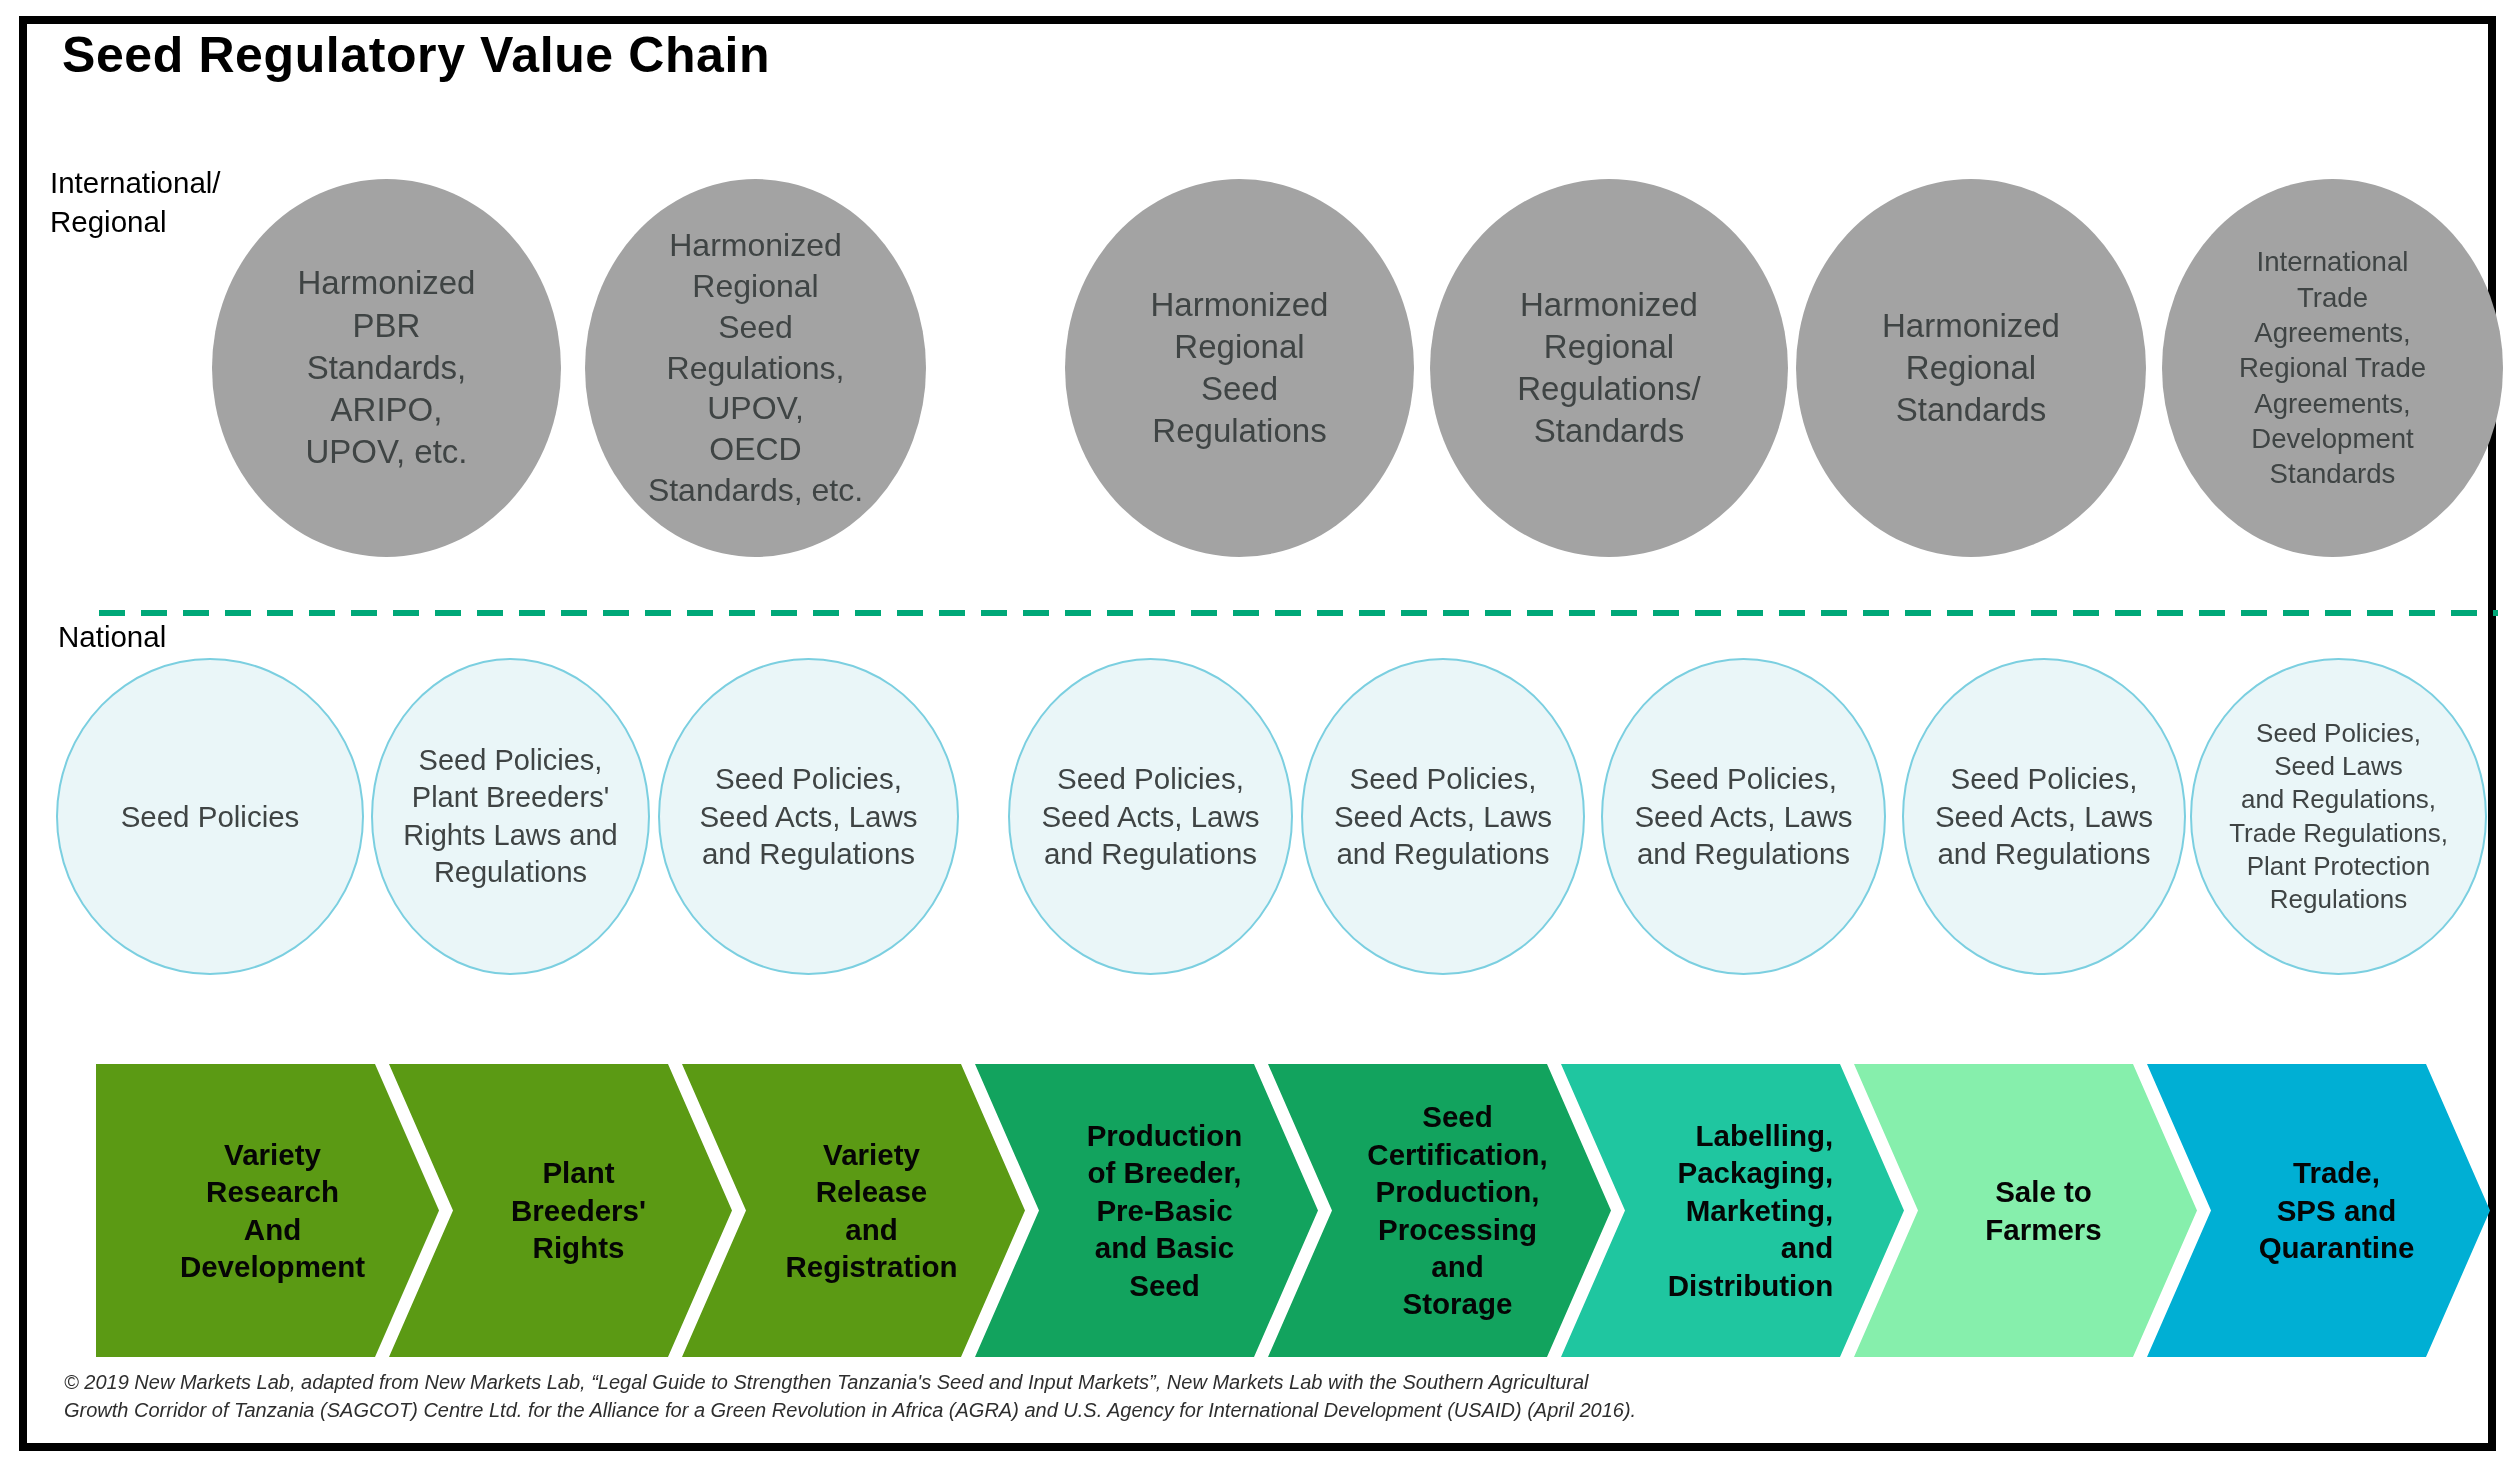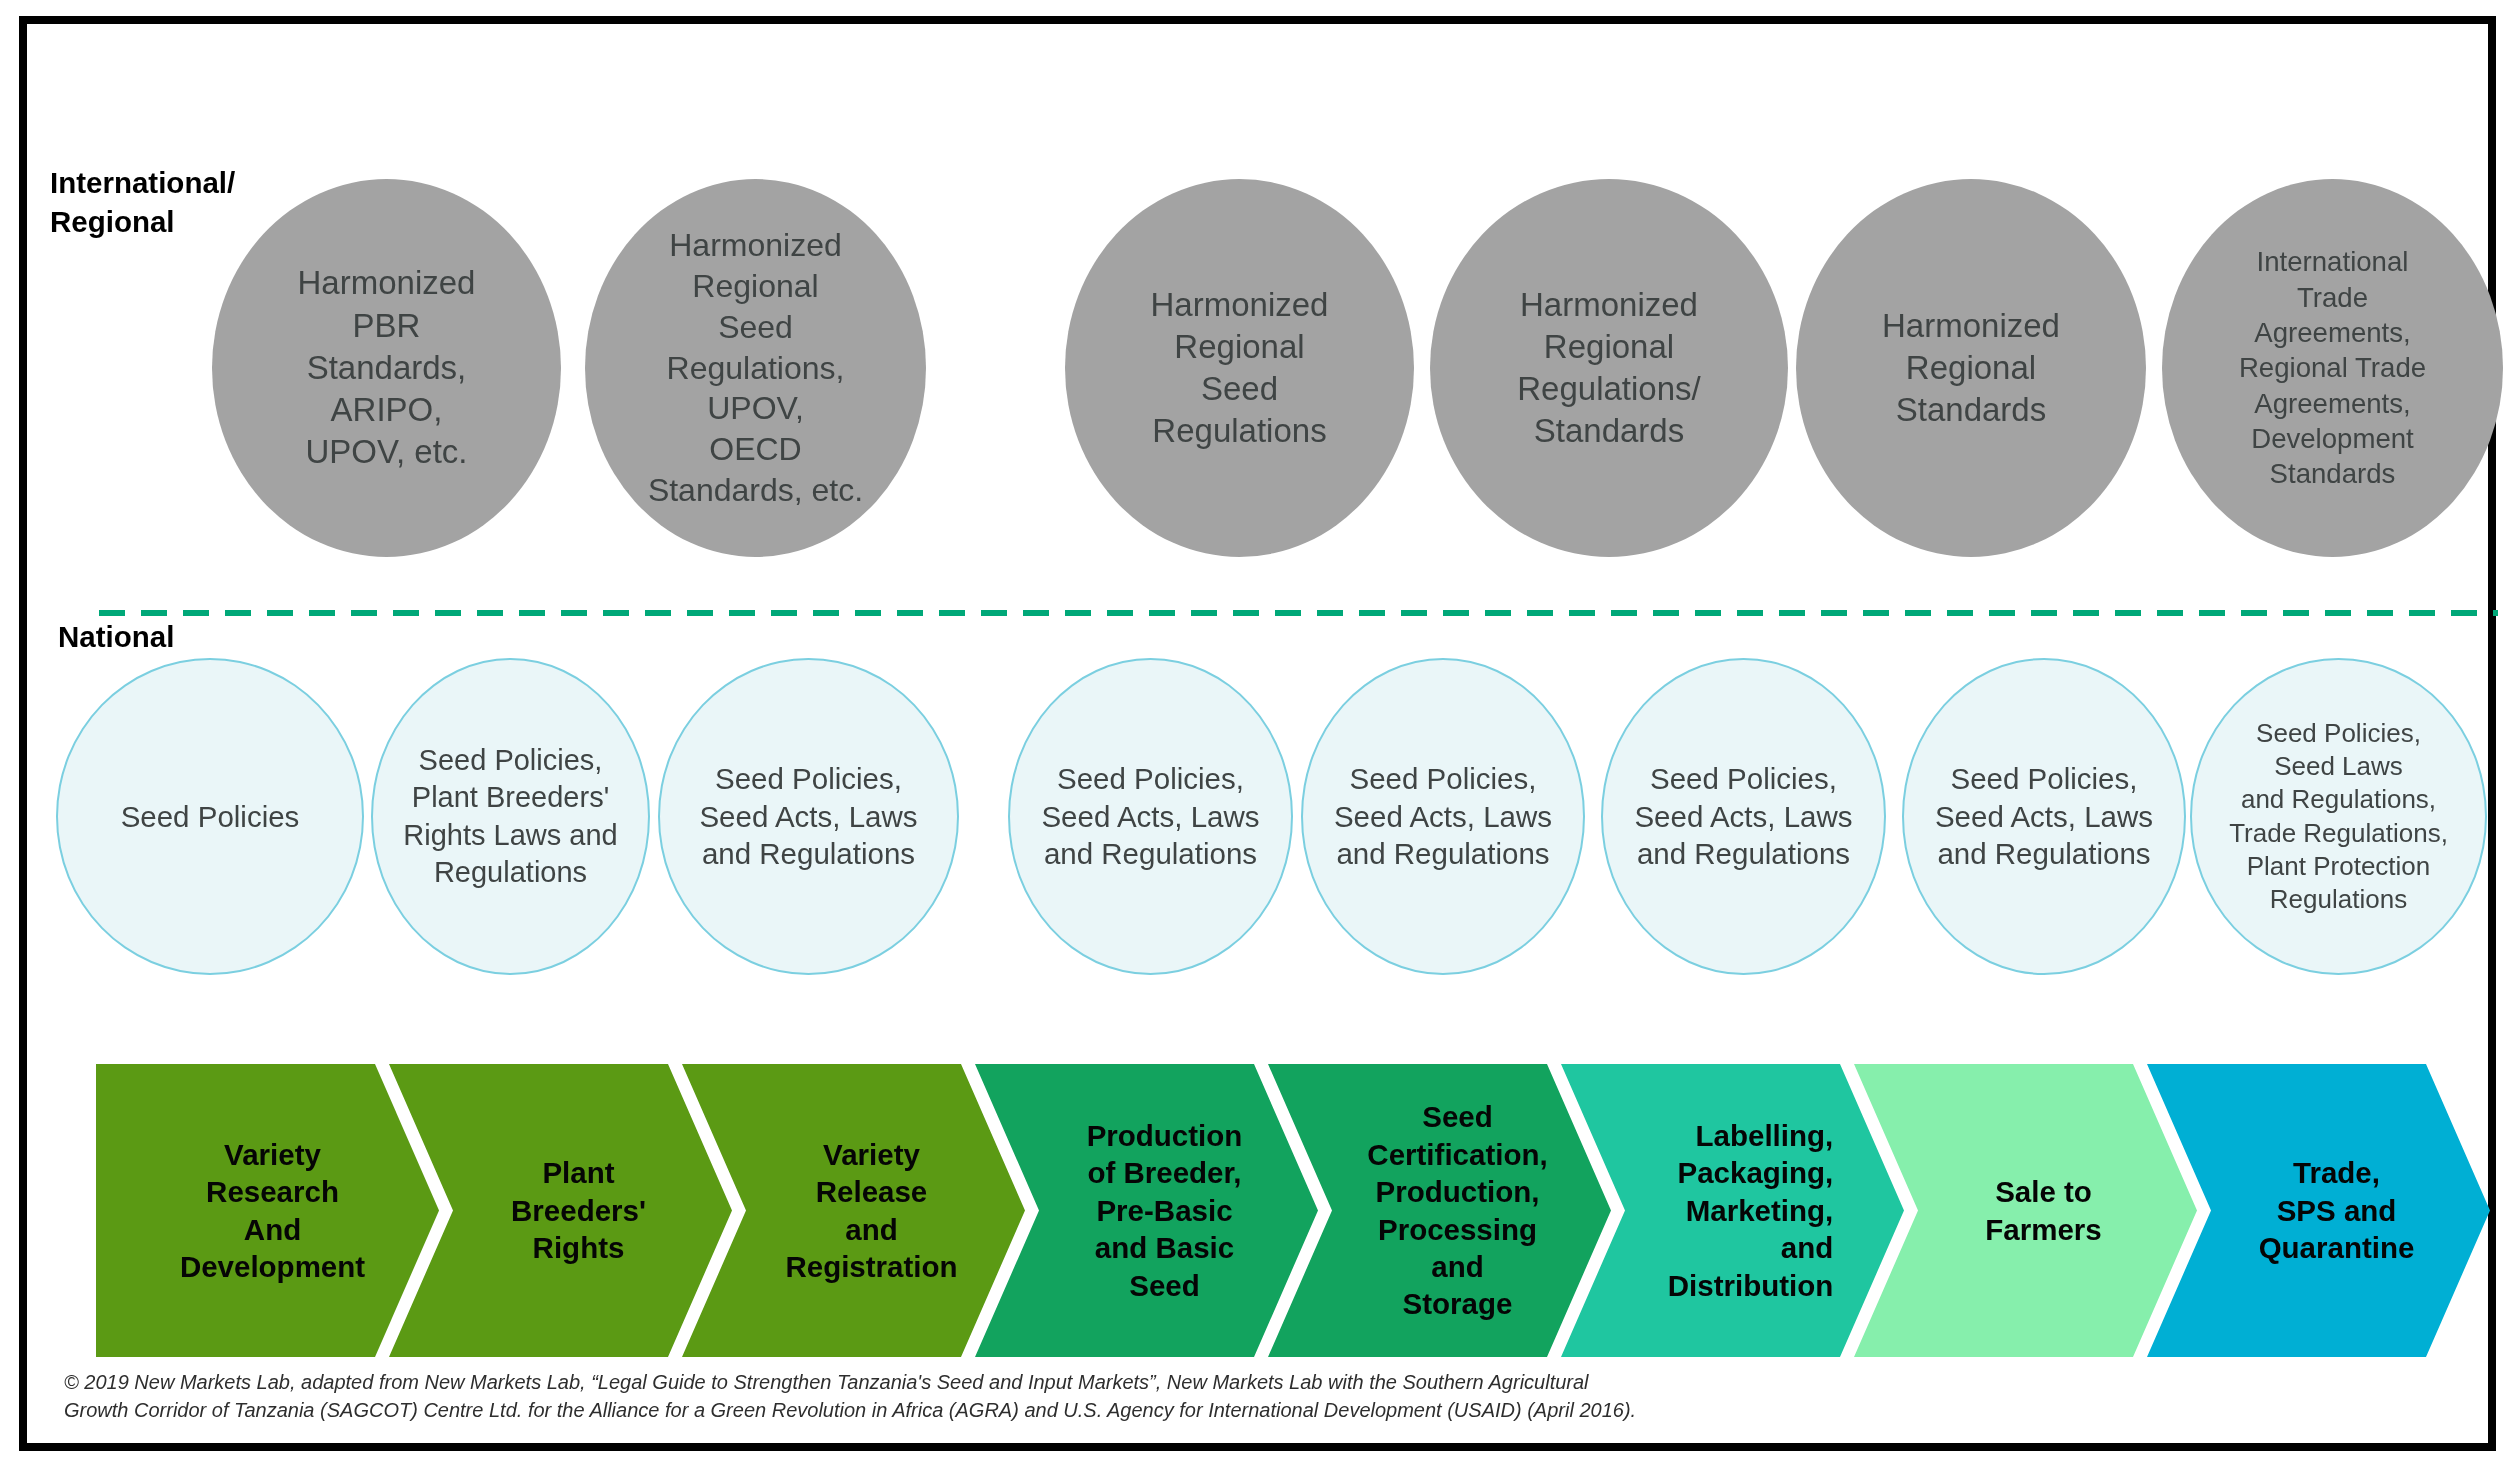--- a/index.html
+++ b/index.html
@@ -14,21 +14,21 @@
   .frame{
     left:19px;top:16px;width:2477px;height:1435px;
     border:8.3px solid #000;box-sizing:border-box;
   }
   .page-title{
     left:62px;top:28px;
     font-size:50px;font-weight:bold;color:#000;
     letter-spacing:0.6px;white-space:pre-line;line-height:1.1;
   }
   .row-label{
-    font-size:29.5px;font-weight:bold;color:#000;
+    font-size:29.5px;font-weight:normal;color:#000;
     white-space:pre-line;line-height:1.32;
   }
   .intl-label{left:50px;top:164px;}
   .national-label{left:58px;top:618px;}
   .divider{
     left:99px;top:610px;width:2399px;height:5.8px;
     background:repeating-linear-gradient(90deg,#00a878 0 26px,transparent 26px 42px);
   }
   .circle{
     border-radius:50%;
@@ -53,20 +53,21 @@
     font-size:20px;font-style:italic;color:#2e2e2e;
     white-space:pre-line;line-height:1.4;
   }
 </style>
 </head>
 <body>
 
 <div class="page">
   <div class="abs frame"></div>
 
+  <div class="abs page-title">Seed Regulatory Value Chain</div>
 
   <div class="abs row-label intl-label">International/
 Regional</div>
 
   <div class="abs intl-row" id="intl-row">
       <div class="abs circle intl-circle" style="left: 212px; top: 179px; width: 349px; height: 378px;">
         <div class="txt" style="font-size: 33px;">Harmonized
 PBR
 Standards,
 ARIPO,

